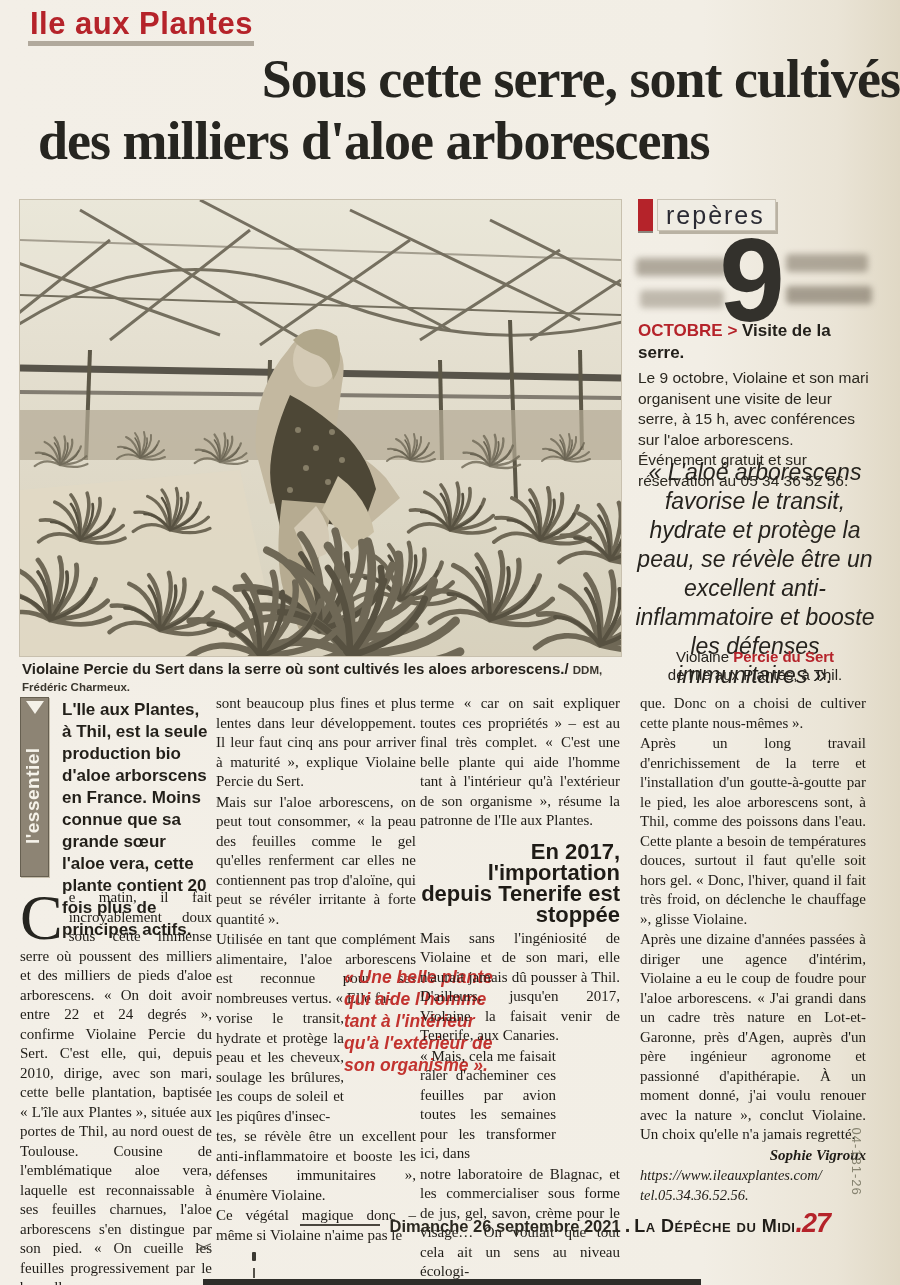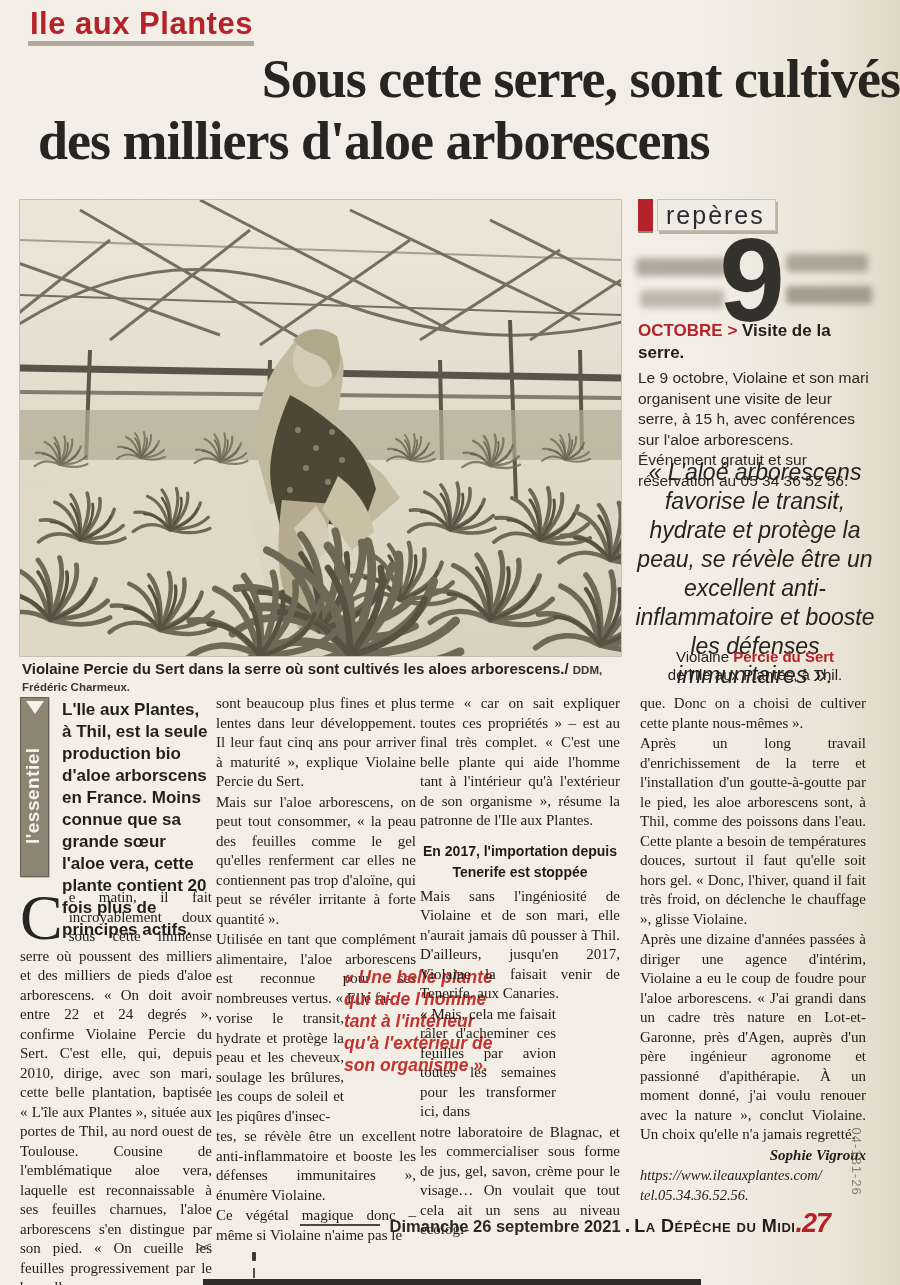--- a/index.html
+++ b/index.html
@@ -52,22 +52,22 @@
   .col{position:absolute;font-family:"Liberation Serif",serif;font-size:15px;line-height:19.5px;
        text-align:justify;color:#1f1c17;}
   .col p{margin:0 0 1px 0;}
   #col1{left:20px;top:888px;width:192px;}
   #col2{left:216px;top:694px;width:200px;}
   #col3{left:420px;top:694px;width:200px;}
   #col4{left:640px;top:694px;width:226px;}
   .dropcap{float:left;font-size:64px;line-height:52px;padding:4px 6px 0 0;font-family:"Liberation Serif",serif;color:#262520;}
   .narrow-left{width:128px;}
   .narrow-right{width:136px;margin-left:64px;}
-  .subhead{font-weight:bold;font-family:"Liberation Sans",sans-serif;font-size:14px;line-height:21px;
-           margin:10px 0 4px 0 !important;text-align:center;color:#1e1b16;}
+  .subhead{font-weight:bold;font-family:"Liberation Sans",sans-serif;font-size:22px;line-height:21px;
+           margin:10px 0 4px 0 !important;text-align:right;color:#1e1b16;}
   .pullquote{position:absolute;left:344px;top:966px;width:164px;text-align:left;
              color:#c2332f;font-weight:bold;font-style:italic;font-size:17.5px;line-height:22px;
              font-family:"Liberation Sans",sans-serif;}
   .author{text-align:right;font-weight:bold;font-style:italic;font-family:"Liberation Serif",serif;}
   .links{font-style:italic;font-size:14.5px;line-height:19px;text-align:left;font-family:"Liberation Serif",serif;}
   
   .footer{position:absolute;left:0;top:1208px;width:830px;text-align:right;white-space:nowrap;}
   .footer .rule{display:inline-block;width:80px;height:2px;background:#4a463e;vertical-align:6px;margin-right:10px;}
   .footer .fdate{font-size:16.5px;font-weight:bold;color:#2b2820;}
   .footer .fsep{font-size:20px;font-weight:bold;color:#2b2820;margin:0 4px;}

